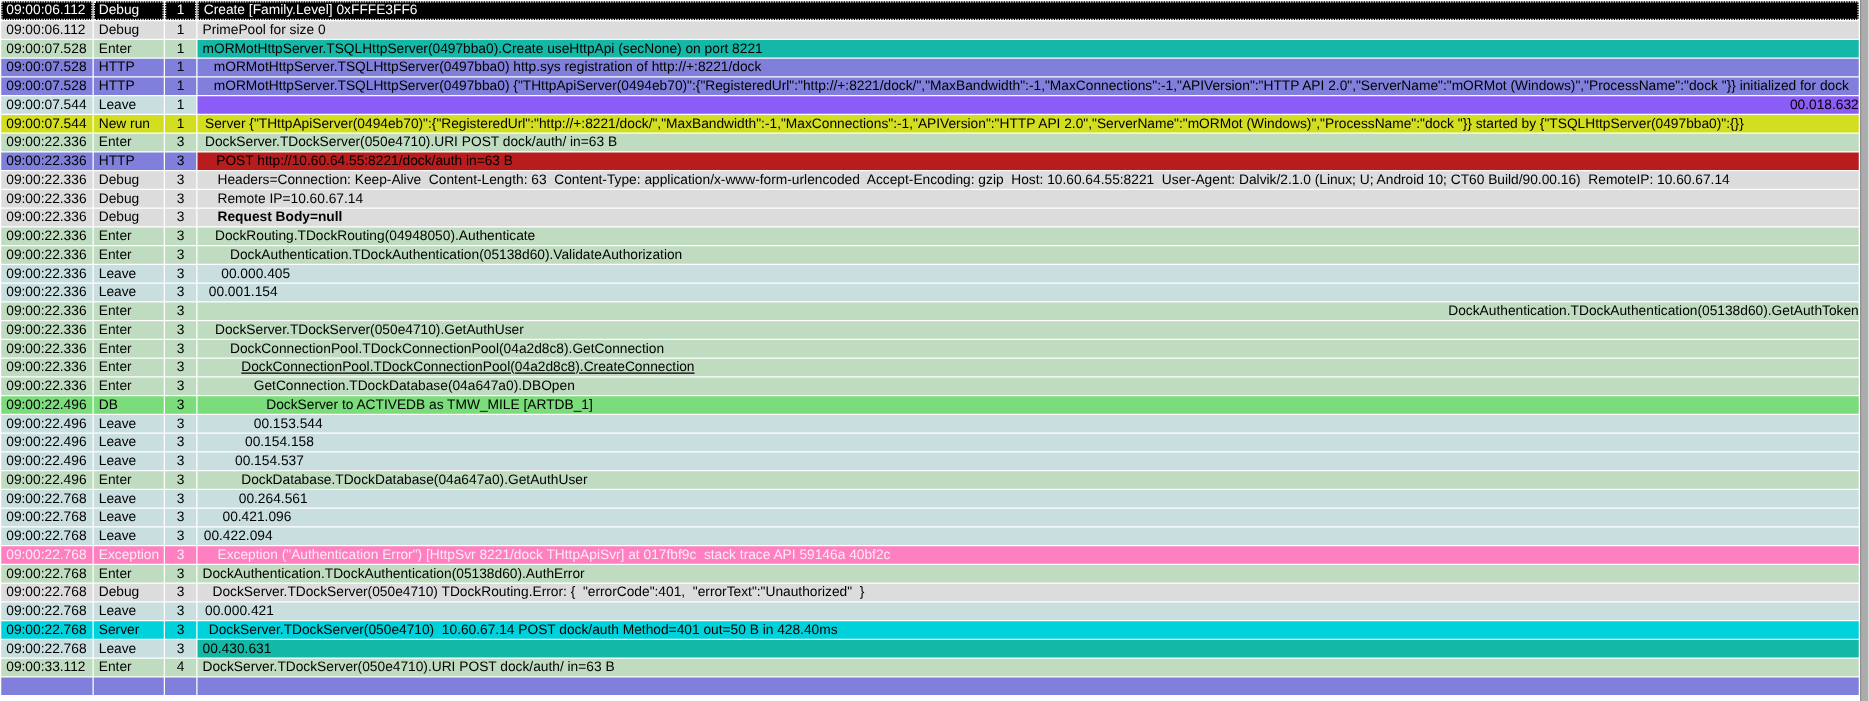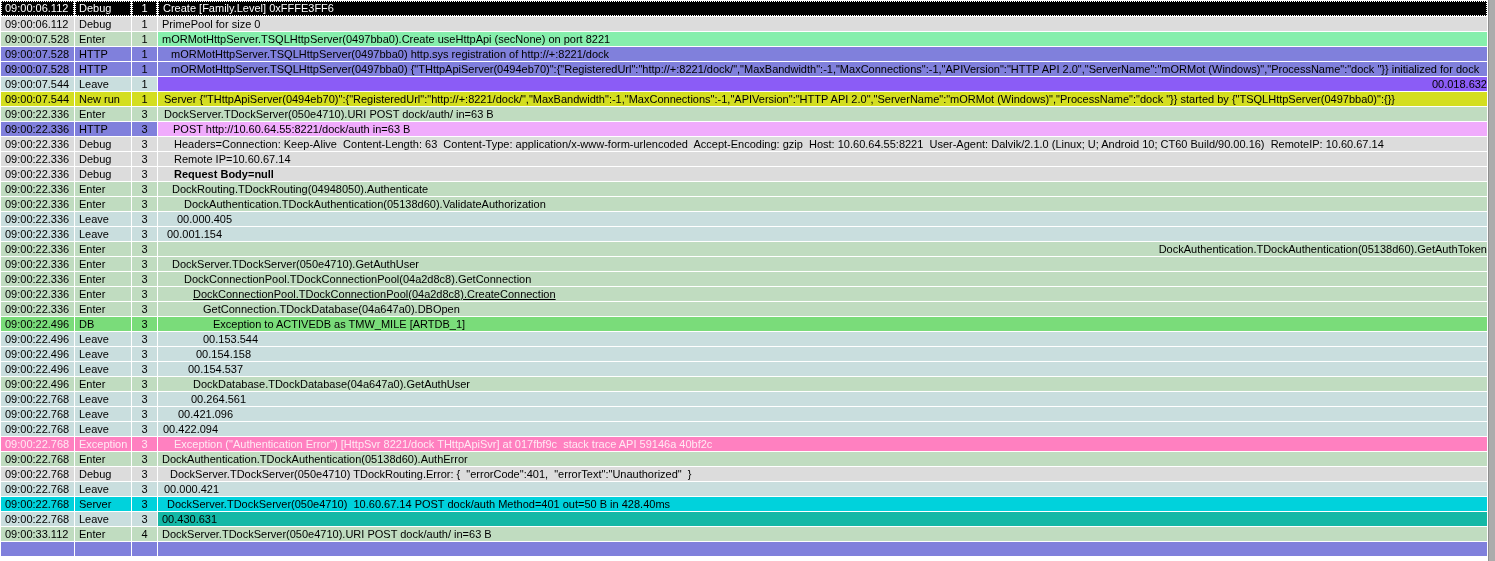--- a/index.html
+++ b/index.html
@@ -65,21 +65,21 @@
         <tr>
           <td style="background: rgb(220, 220, 220); color: rgb(0, 0, 0);">09:00:06.112</td>
           <td style="background: rgb(220, 220, 220); color: rgb(0, 0, 0);">Debug</td>
           <td style="background: rgb(220, 220, 220); color: rgb(0, 0, 0);">1</td>
           <td style="background: rgb(220, 220, 220); color: rgb(0, 0, 0); padding-left: 4px;">PrimePool for size 0</td>
         </tr>
         <tr>
           <td style="background: rgb(192, 220, 192); color: rgb(0, 0, 0);">09:00:07.528</td>
           <td style="background: rgb(192, 220, 192); color: rgb(0, 0, 0);">Enter</td>
           <td style="background: rgb(192, 220, 192); color: rgb(0, 0, 0);">1</td>
-          <td style="background: #86efac; color: rgb(0, 0, 0); padding-left: 4px; margin-top: 10px;">mORMotHttpServer.TSQLHttpServer(0497bba0).Create useHttpApi (secNone) on port 8221</td>
+          <td style="background: #14b8a6; color: rgb(0, 0, 0); padding-left: 4px; margin-top: 10px;">mORMotHttpServer.TSQLHttpServer(0497bba0).Create useHttpApi (secNone) on port 8221</td>
         </tr>
         <tr>
           <td style="background: rgb(128, 128, 220); color: rgb(0, 0, 0);">09:00:07.528</td>
           <td style="background: rgb(128, 128, 220); color: rgb(0, 0, 0);">HTTP</td>
           <td style="background: rgb(128, 128, 220); color: rgb(0, 0, 0);">1</td>
           <td style="background: rgb(128, 128, 220); color: rgb(0, 0, 0); padding-left: 13px;">mORMotHttpServer.TSQLHttpServer(0497bba0) http.sys registration of http://+:8221/dock</td>
         </tr>
         <tr>
           <td style="background: rgb(128, 128, 220); color: rgb(0, 0, 0);">09:00:07.528</td>
           <td style="background: rgb(128, 128, 220); color: rgb(0, 0, 0);">HTTP</td>
@@ -101,21 +101,21 @@
         <tr>
           <td style="background: rgb(192, 220, 192); color: rgb(0, 0, 0);">09:00:22.336</td>
           <td style="background: rgb(192, 220, 192); color: rgb(0, 0, 0);">Enter</td>
           <td style="background: rgb(192, 220, 192); color: rgb(0, 0, 0);">3</td>
           <td style="background: rgb(192, 220, 192); color: rgb(0, 0, 0); padding-left: 6px;">DockServer.TDockServer(050e4710).URI POST dock/auth/ in=63 B</td>
         </tr>
         <tr>
           <td style="background: rgb(128, 128, 220); color: rgb(0, 0, 0);">09:00:22.336</td>
           <td style="background: rgb(128, 128, 220); color: rgb(0, 0, 0);">HTTP</td>
           <td style="background: rgb(128, 128, 220); color: rgb(0, 0, 0);">3</td>
-          <td style="background: #f0abfc; color: rgb(0, 0, 0); padding-left: 15px;">POST http://10.60.64.55:8221/dock/auth in=63 B</td>
+          <td style="background: #b91c1c; color: rgb(0, 0, 0); padding-left: 15px;">POST http://10.60.64.55:8221/dock/auth in=63 B</td>
         </tr>
         <tr>
           <td style="background: rgb(220, 220, 220); color: rgb(0, 0, 0);">09:00:22.336</td>
           <td style="background: rgb(220, 220, 220); color: rgb(0, 0, 0);">Debug</td>
           <td style="background: rgb(220, 220, 220); color: rgb(0, 0, 0);">3</td>
           <td style="background: rgb(220, 220, 220); color: rgb(0, 0, 0); padding-left: 16px;">Headers=Connection: Keep-Alive  Content-Length: 63  Content-Type: application/x-www-form-urlencoded  Accept-Encoding: gzip  Host: 10.60.64.55:8221  User-Agent: Dalvik/2.1.0 (Linux; U; Android 10; CT60 Build/90.00.16)  RemoteIP: 10.60.67.14</td>
         </tr>
         <tr>
           <td style="background: rgb(220, 220, 220); color: rgb(0, 0, 0);">09:00:22.336</td>
           <td style="background: rgb(220, 220, 220); color: rgb(0, 0, 0);">Debug</td>
@@ -179,21 +179,21 @@
         <tr>
           <td style="background: rgb(192, 220, 192); color: rgb(0, 0, 0);">09:00:22.336</td>
           <td style="background: rgb(192, 220, 192); color: rgb(0, 0, 0);">Enter</td>
           <td style="background: rgb(192, 220, 192); color: rgb(0, 0, 0);">3</td>
           <td style="background: rgb(192, 220, 192); color: rgb(0, 0, 0); padding-left: 45px;">GetConnection.TDockDatabase(04a647a0).DBOpen</td>
         </tr>
         <tr>
           <td style="background: rgb(122, 220, 122); color: rgb(0, 0, 0);">09:00:22.496</td>
           <td style="background: rgb(122, 220, 122); color: rgb(0, 0, 0);">DB</td>
           <td style="background: rgb(122, 220, 122); color: rgb(0, 0, 0);">3</td>
-          <td style="background: rgb(122, 220, 122); color: rgb(0, 0, 0); padding-left: 55px;">Exception to ACTIVEDB as TMW_MILE [ARTDB_1]</td>
+          <td style="background: rgb(122, 220, 122); color: rgb(0, 0, 0); padding-left: 55px;">DockServer to ACTIVEDB as TMW_MILE [ARTDB_1]</td>
         </tr>
         <tr>
           <td style="background: rgb(201, 222, 222); color: rgb(0, 0, 0);">09:00:22.496</td>
           <td style="background: rgb(201, 222, 222); color: rgb(0, 0, 0);">Leave</td>
           <td style="background: rgb(201, 222, 222); color: rgb(0, 0, 0);">3</td>
           <td style="background: rgb(201, 222, 222); color: rgb(0, 0, 0); padding-left: 45px;">00.153.544</td>
         </tr>
         <tr>
           <td style="background: rgb(201, 222, 222); color: rgb(0, 0, 0);">09:00:22.496</td>
           <td style="background: rgb(201, 222, 222); color: rgb(0, 0, 0);">Leave</td>

